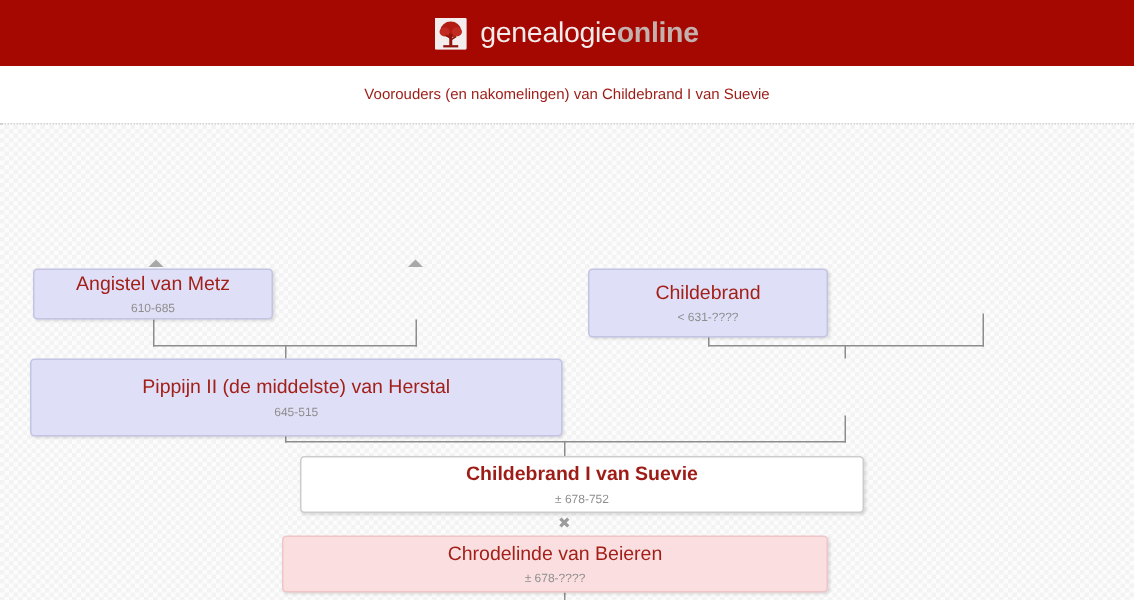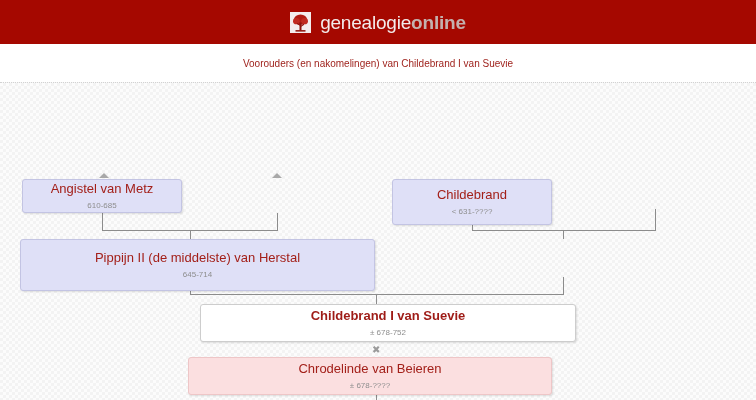--- a/index.html
+++ b/index.html
@@ -189,21 +189,21 @@
   <div class="conn h" style="left:102px; top:147px; width:176px;"></div>
   <div class="conn v" style="left:190px; top:147px; height:9px;"></div>
 
   <div class="conn v" style="left:472px; top:130px; height:18px;"></div>
   <div class="conn v" style="left:655px; top:126px; height:22px;"></div>
   <div class="conn h" style="left:472px; top:147px; width:184px;"></div>
   <div class="conn v" style="left:563px; top:147px; height:9px;"></div>
 
   <div class="person male" style="left:20px; top:156px; width:355px; height:52px;">
     <div class="p-name">Pippijn II (de middelste) van Herstal</div>
-    <div class="p-dates">645-714</div>
+    <div class="p-dates">645-515</div>
   </div>
 
 
   <div class="conn v" style="left:190px; top:194px; height:18px;"></div>
   <div class="conn v" style="left:563px; top:194px; height:18px;"></div>
   <div class="conn h" style="left:190px; top:211px; width:374px;"></div>
   <div class="conn v" style="left:376px; top:211px; height:11px;"></div>
 
   <div class="person focus" style="left:188px; top:221px; width:376px; height:38px;margin-left:12px;">
     <div class="p-name">Childebrand I van Suevie</div>

